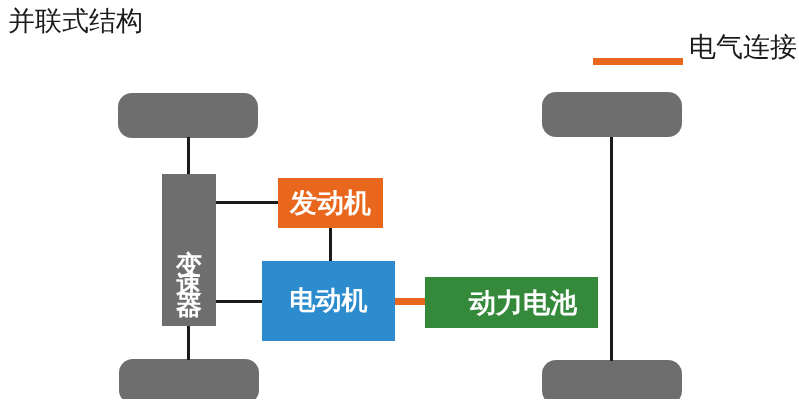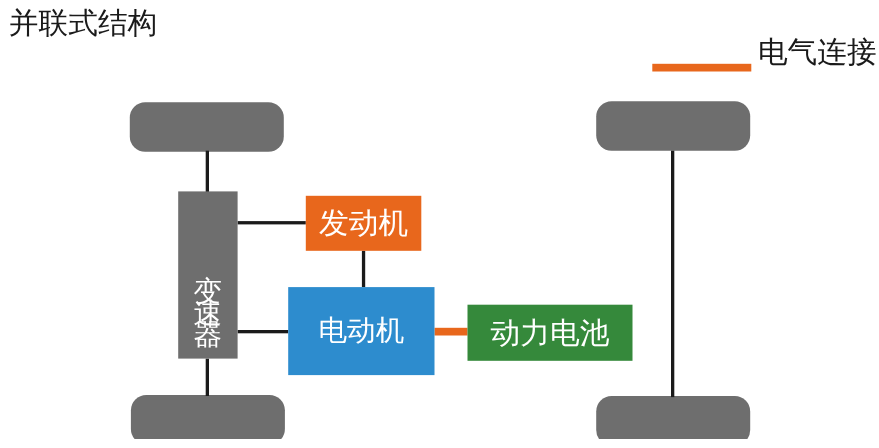--- a/index.html
+++ b/index.html
@@ -31,20 +31,21 @@
   }
   
   .mline{position:absolute;background:var(--color-line,#1A1A1A);}
   .eline{position:absolute;background:var(--color-orange,#E8671C);}
   
   .box{
     position:absolute;
     display:flex;align-items:center;justify-content:center;
     color:var(--color-text_on_box,#ffffff);
     text-align:center;
+    font-weight:bold;
   }
   .box-transmission{
     left:162px;top:174px;width:54px;height:152px;
     background:var(--color-gray,#6E6E6E);
     font-size:26px;
   }
   .vertical-text{
     writing-mode:vertical-lr;
     text-orientation:upright;
     letter-spacing:21px;
@@ -59,20 +60,21 @@
   .box-motor{
     left:262px;top:261px;width:133px;height:80px;
     background:var(--color-blue,#2D8CCE);
     flex-direction:column;
     font-size:26px;line-height:34px;
   }
   .box-battery{
     left:425px;top:277px;width:150px;height:51px;
     background:var(--color-green,#35893B);
     font-size:27px;
+    padding-left:23px;
   }
 </style>
 </head>
 <body>
 
 <div class="canvas">
 
   <div class="page-title">并联式结构</div>
 
   <div class="legend">

